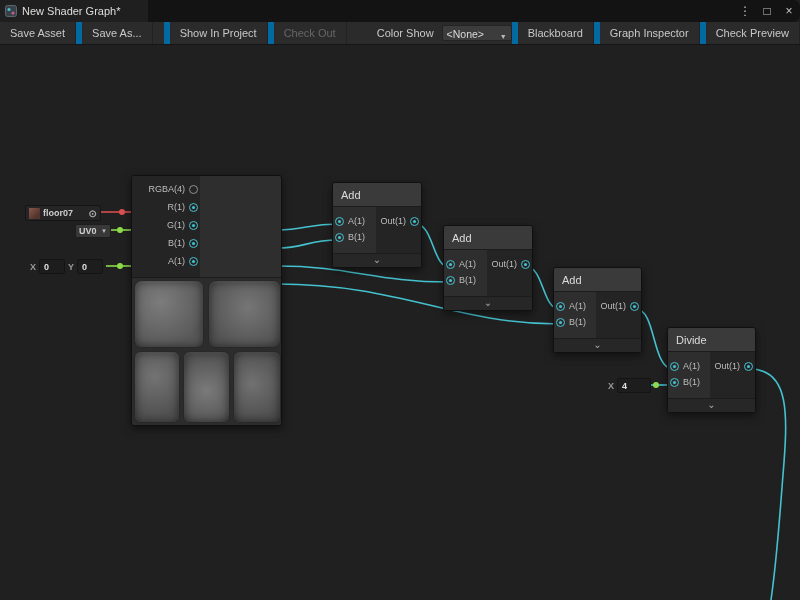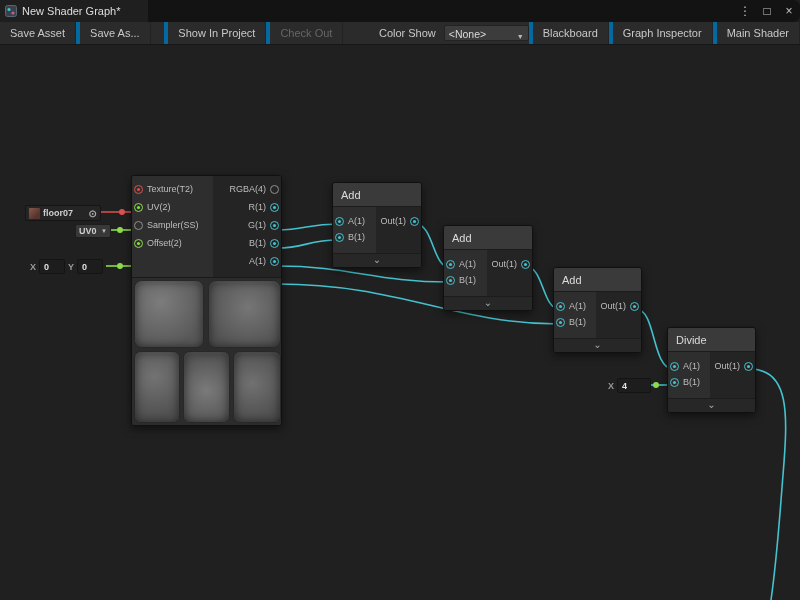--- a/index.html
+++ b/index.html
@@ -14,21 +14,21 @@
   .titletab .ttext { color:#dedede; font-size:11px; }
   .win-controls { position:absolute; right:4px; top:0; height:22px;
     display:flex; align-items:center; gap:8px; color:#c4c4c4; font-size:12px; }
   .win-controls span { cursor:default; width:14px; text-align:center; }
 
   
   .toolbar { position:absolute; left:0; top:22px; width:800px; height:23px;
     background:#2b2b2b; border-bottom:1px solid #161616; display:flex;
     align-items:stretch; z-index:5; font-size:11px; color:#c8c8c8; }
   .tbtn { display:flex; align-items:center; padding:0 10px;
-    border-right:1px solid #222; border-left:4px solid #0369a1; white-space:nowrap; }
+    border-right:1px solid #222; border-left:6px solid #0369a1; white-space:nowrap; }
   .tbtn:first-child { border-left:none; }
   .tbtn.disabled { color:#666; }
   .tlabel { display:flex; align-items:center; padding:0 8px; white-space:nowrap; }
   .tspacer-sm { width:16px; } .tspacer-md { width:32px; }
   .tspacer-flex { flex:1; }
   .dropdown { align-self:center; display:flex; align-items:flex-end; width:97px;
     height:16px; background:#3c3c3c; border:1px solid #232323; border-radius:2px;
     padding:0 4px; color:#dadada; }
   .dropdown .dval { flex:1; font-size:10.5px; }
   .dropdown .darrow { font-size:7px; color:#bbb; }
@@ -152,43 +152,25 @@
   <div class="tbtn disabled">Check Out</div>
   <div class="tspacer-md"></div>
   <div class="tlabel">Color Show</div>
   <div class="dropdown">
     <span class="dval">&lt;None&gt;</span>
     <span class="darrow">▼</span>
   </div>
   <div class="tspacer-flex"></div>
   <div class="tbtn">Blackboard</div>
   <div class="tbtn">Graph Inspector</div>
-  <div class="tbtn">Main Shader</div>
+  <div class="tbtn">Check Preview</div>
 </div>
 
 <div class="shader-node" style="left:131px; top:175px; width:151px;">
   <div class="node-body" style="height:101px;">
-    <div class="in-col" style="padding-top:4px;">
-      <div class="port-row">
-        <span class="port in red"></span>
-        <span class="plabel">Texture(T2)</span>
-      </div>
-      <div class="port-row">
-        <span class="port in green"></span>
-        <span class="plabel">UV(2)</span>
-      </div>
-      <div class="port-row">
-        <span class="port in hollow"></span>
-        <span class="plabel">Sampler(SS)</span>
-      </div>
-      <div class="port-row">
-        <span class="port in green"></span>
-        <span class="plabel">Offset(2)</span>
-      </div>
-    </div>
     <div class="out-col" style="width:68px; padding-top:4px;">
       <div class="port-row outrow">
         <span class="plabel">RGBA(4)</span>
         <span class="port out hollow"></span>
       </div>
       <div class="port-row outrow">
         <span class="plabel">R(1)</span>
         <span class="port out"></span>
       </div>
       <div class="port-row outrow">

